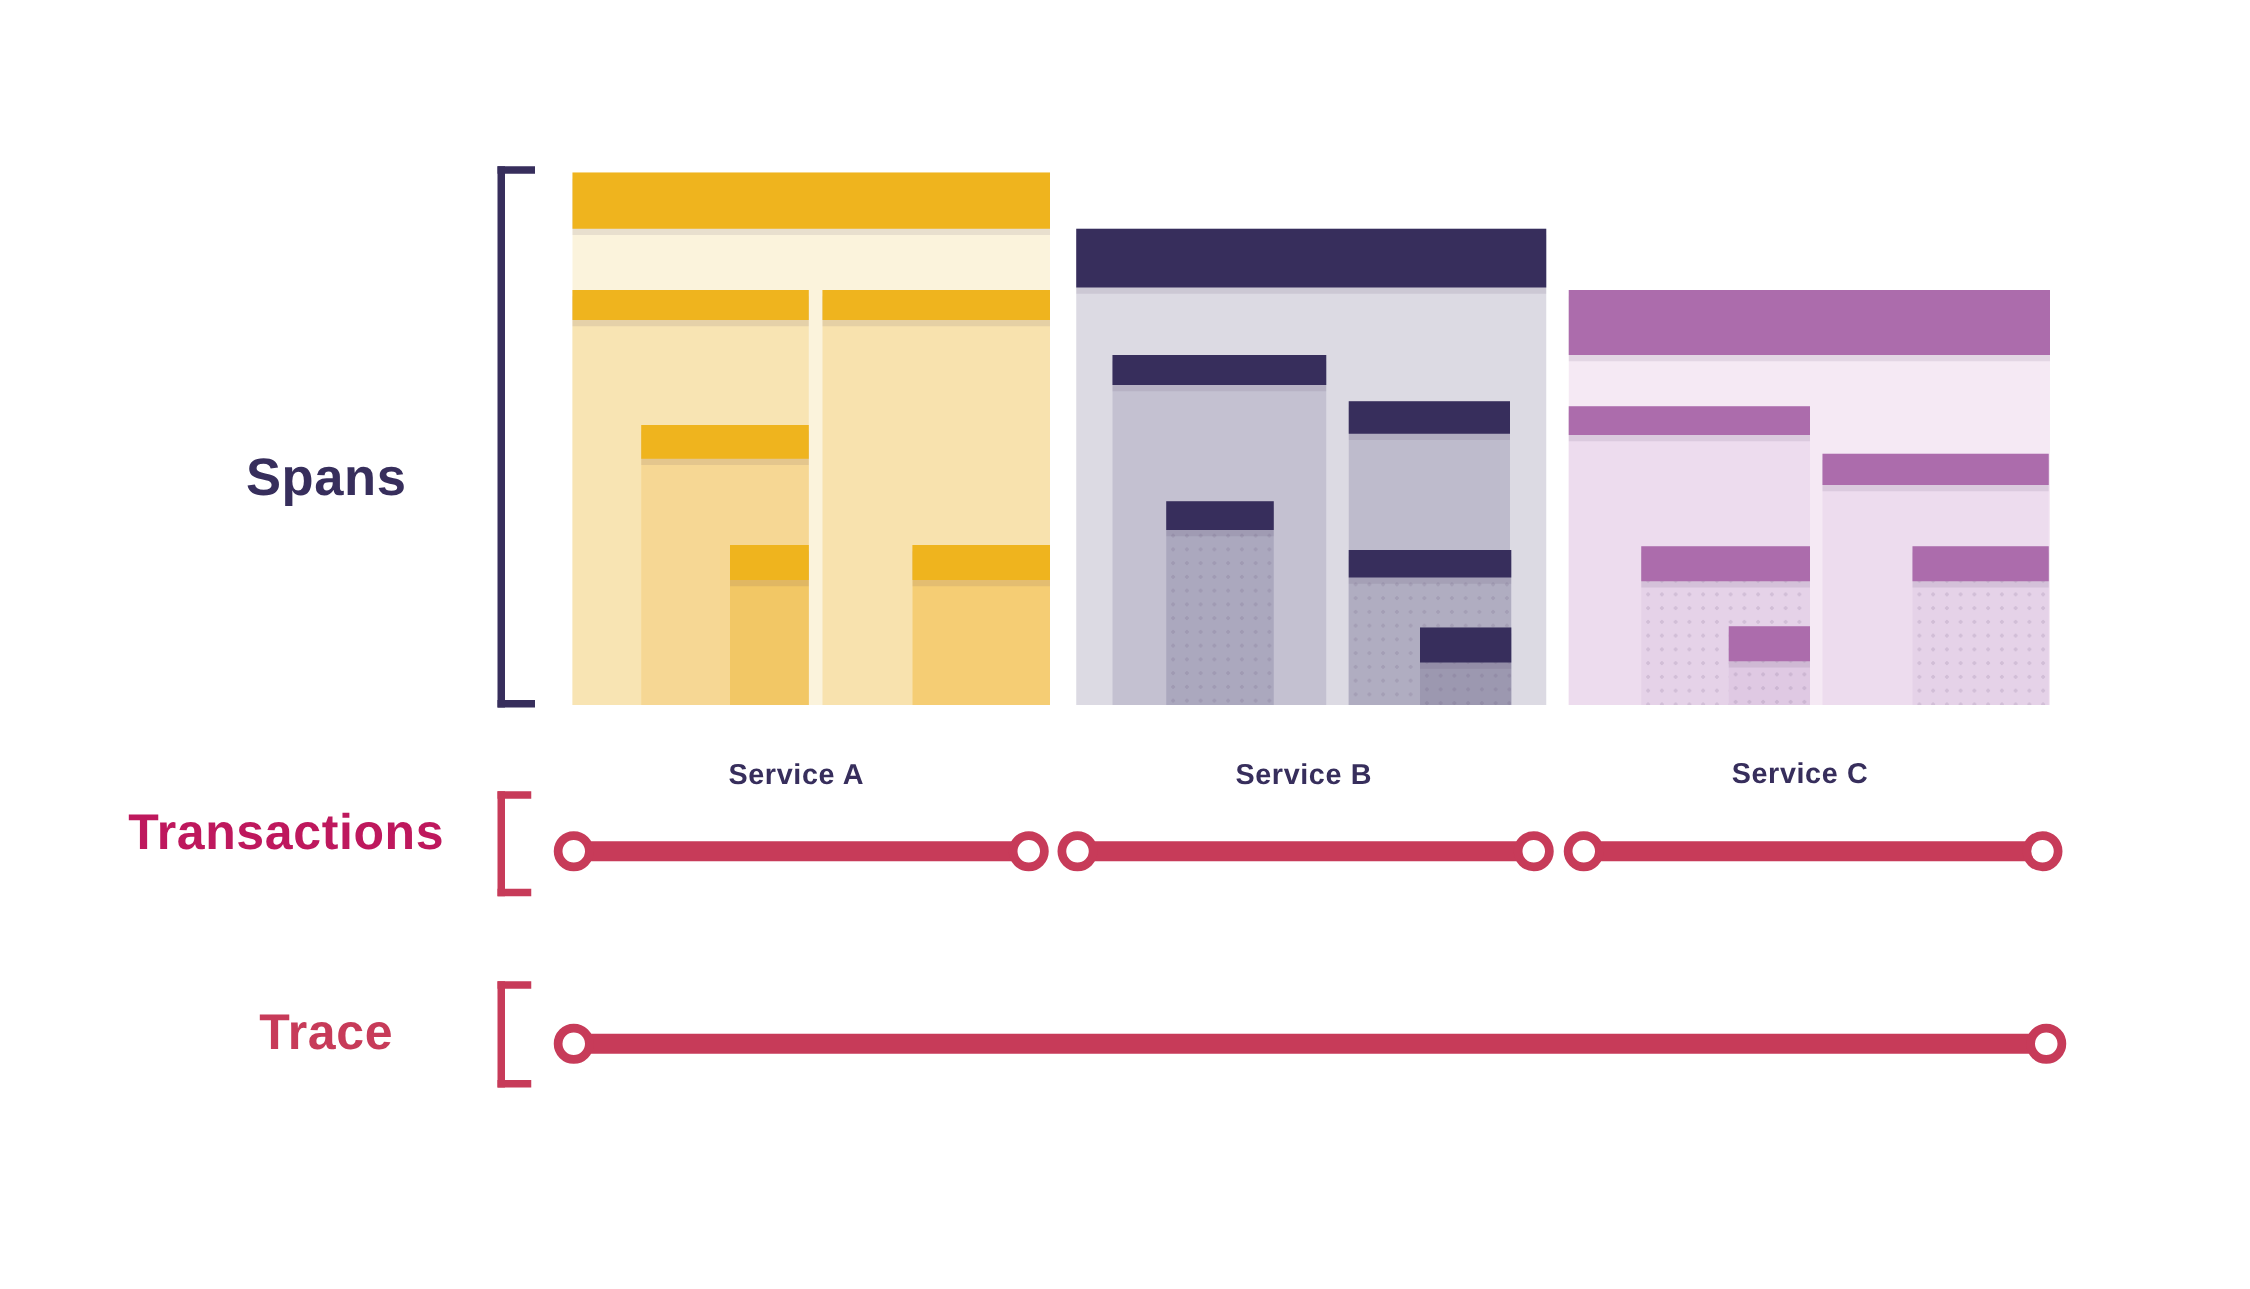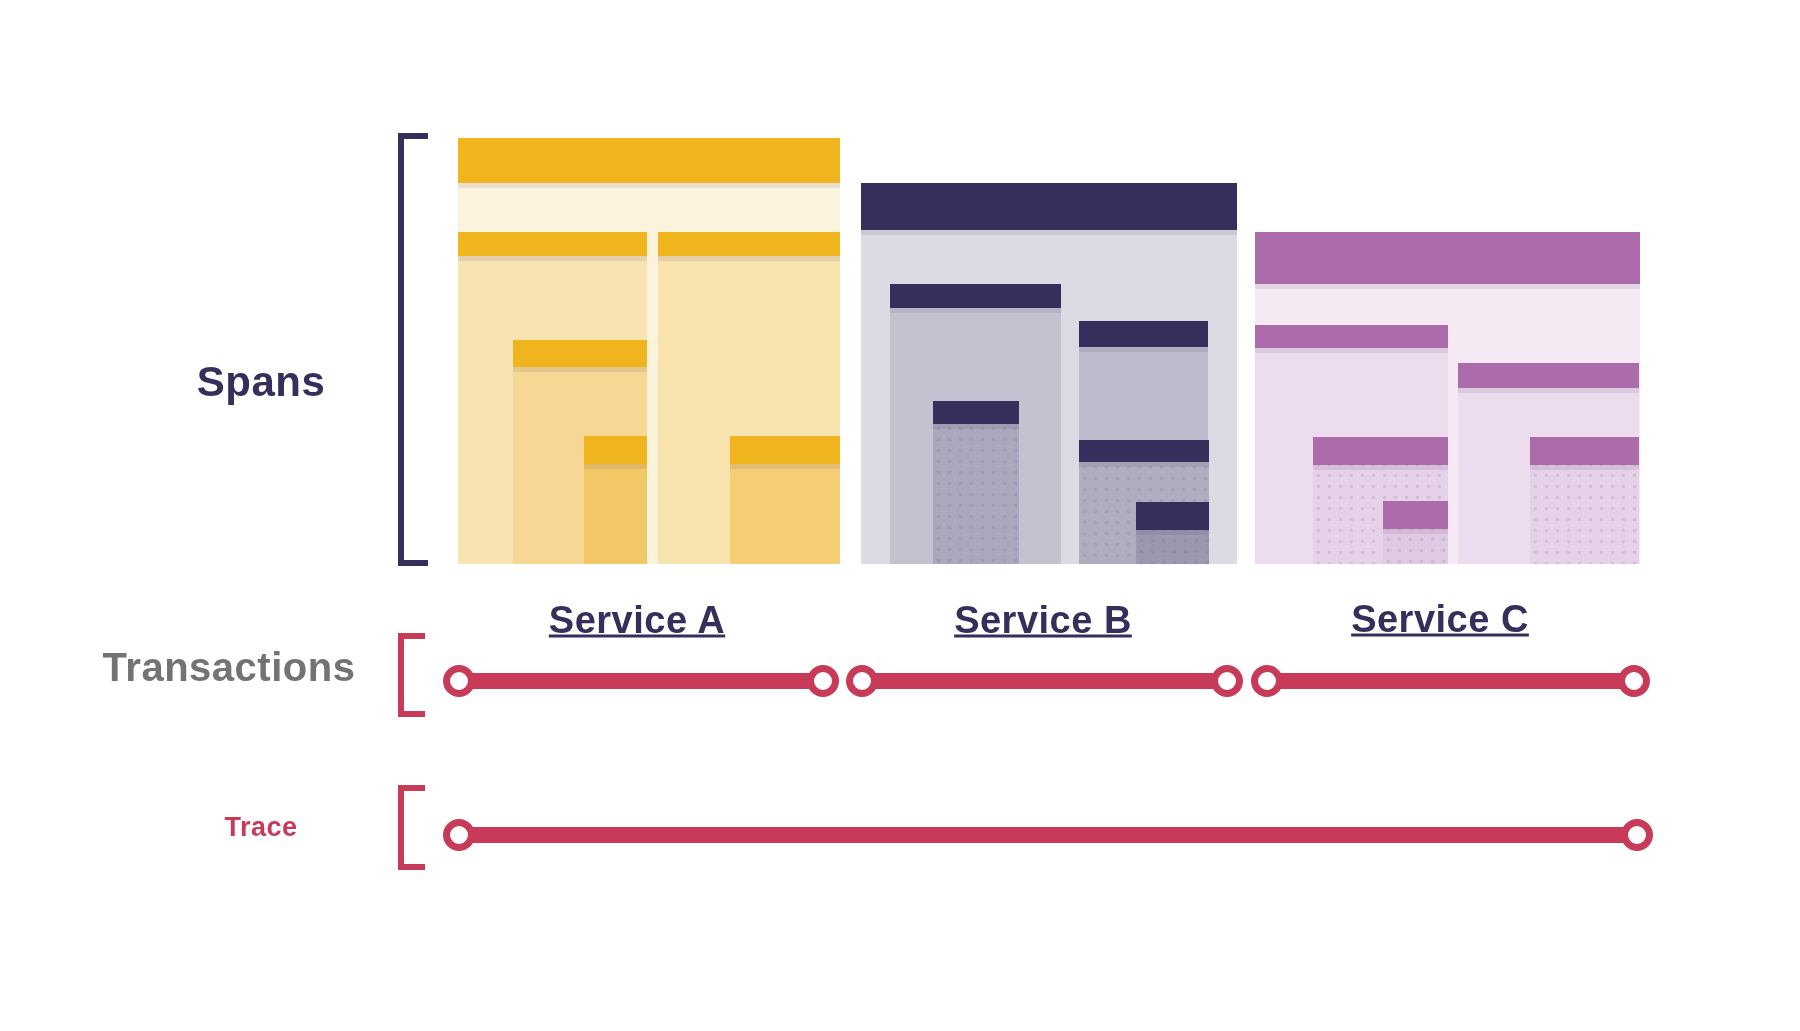--- a/index.html
+++ b/index.html
@@ -8,29 +8,29 @@
     overflow:hidden;font-family:"Liberation Sans",sans-serif;
   }
   .span-body{position:absolute;}
   .span-header{position:absolute;box-shadow:0 5px 0 rgba(70,50,90,0.10);}
   .bracket{position:absolute;border-style:solid;border-right:none;box-sizing:border-box;background:transparent;}
   .hline{position:absolute;}
   .endcap{position:absolute;background:#ffffff;border-radius:50%;box-sizing:border-box;}
   .left-label{position:absolute;transform:translate(-50%,-50%);font-weight:700;white-space:nowrap;letter-spacing:0.5px;text-align:center;}
   #lbl-spans{left:261px;top:382px;font-size:42px;}
   #lbl-transactions{left:229px;top:667px;font-size:40px;}
-  #lbl-trace{left:261px;top:827px;font-size:27px;}
-  .service-label{position:absolute;transform:translate(-50%,-50%);font-weight:700;font-size:38px;white-space:nowrap;letter-spacing:0.5px;text-decoration:underline;}
+  #lbl-trace{left:261px;top:827px;font-size:40px;}
+  .service-label{position:absolute;transform:translate(-50%,-50%);font-weight:700;font-size:23px;white-space:nowrap;letter-spacing:0.5px;}
 </style>
 </head>
 <body>
 
 <div id="canvas">
   <div class="left-label" id="lbl-spans" style="color: rgb(55, 46, 92);">Spans</div>
-  <div class="left-label" id="lbl-transactions" style="color: #737373;">Transactions</div>
+  <div class="left-label" id="lbl-transactions" style="color: #be185d;">Transactions</div>
   <div class="left-label" id="lbl-trace" style="color: rgb(199, 59, 89);">Trace</div>
 <div class="bracket" style="left: 398px; top: 133px; width: 30px; height: 433px; border-width: 6px; border-color: rgb(55, 46, 92);"></div>
     <div class="bracket" style="left: 398px; top: 633px; width: 27px; height: 84px; border-width: 6px; border-color: rgb(199, 59, 89);"></div>
     <div class="bracket" style="left: 398px; top: 785px; width: 27px; height: 85px; border-width: 6px; border-color: rgb(199, 59, 89);"></div>
     <div class="span-body" style="left: 458px; top: 138px; width: 382px; height: 426px; background: rgb(251, 243, 220);"></div>
     <div class="span-header" style="left: 458px; top: 138px; width: 382px; height: 45px; background: rgb(239, 180, 30);"></div>
     <div class="span-body" style="left: 458px; top: 232px; width: 189px; height: 332px; background: rgb(248, 228, 179);"></div>
     <div class="span-header" style="left: 458px; top: 232px; width: 189px; height: 24px; background: rgb(239, 180, 30);"></div>
     <div class="span-body" style="left: 513px; top: 340px; width: 134px; height: 224px; background: rgb(246, 215, 148);"></div>
     <div class="span-header" style="left: 513px; top: 340px; width: 134px; height: 27px; background: rgb(239, 180, 30);"></div>

